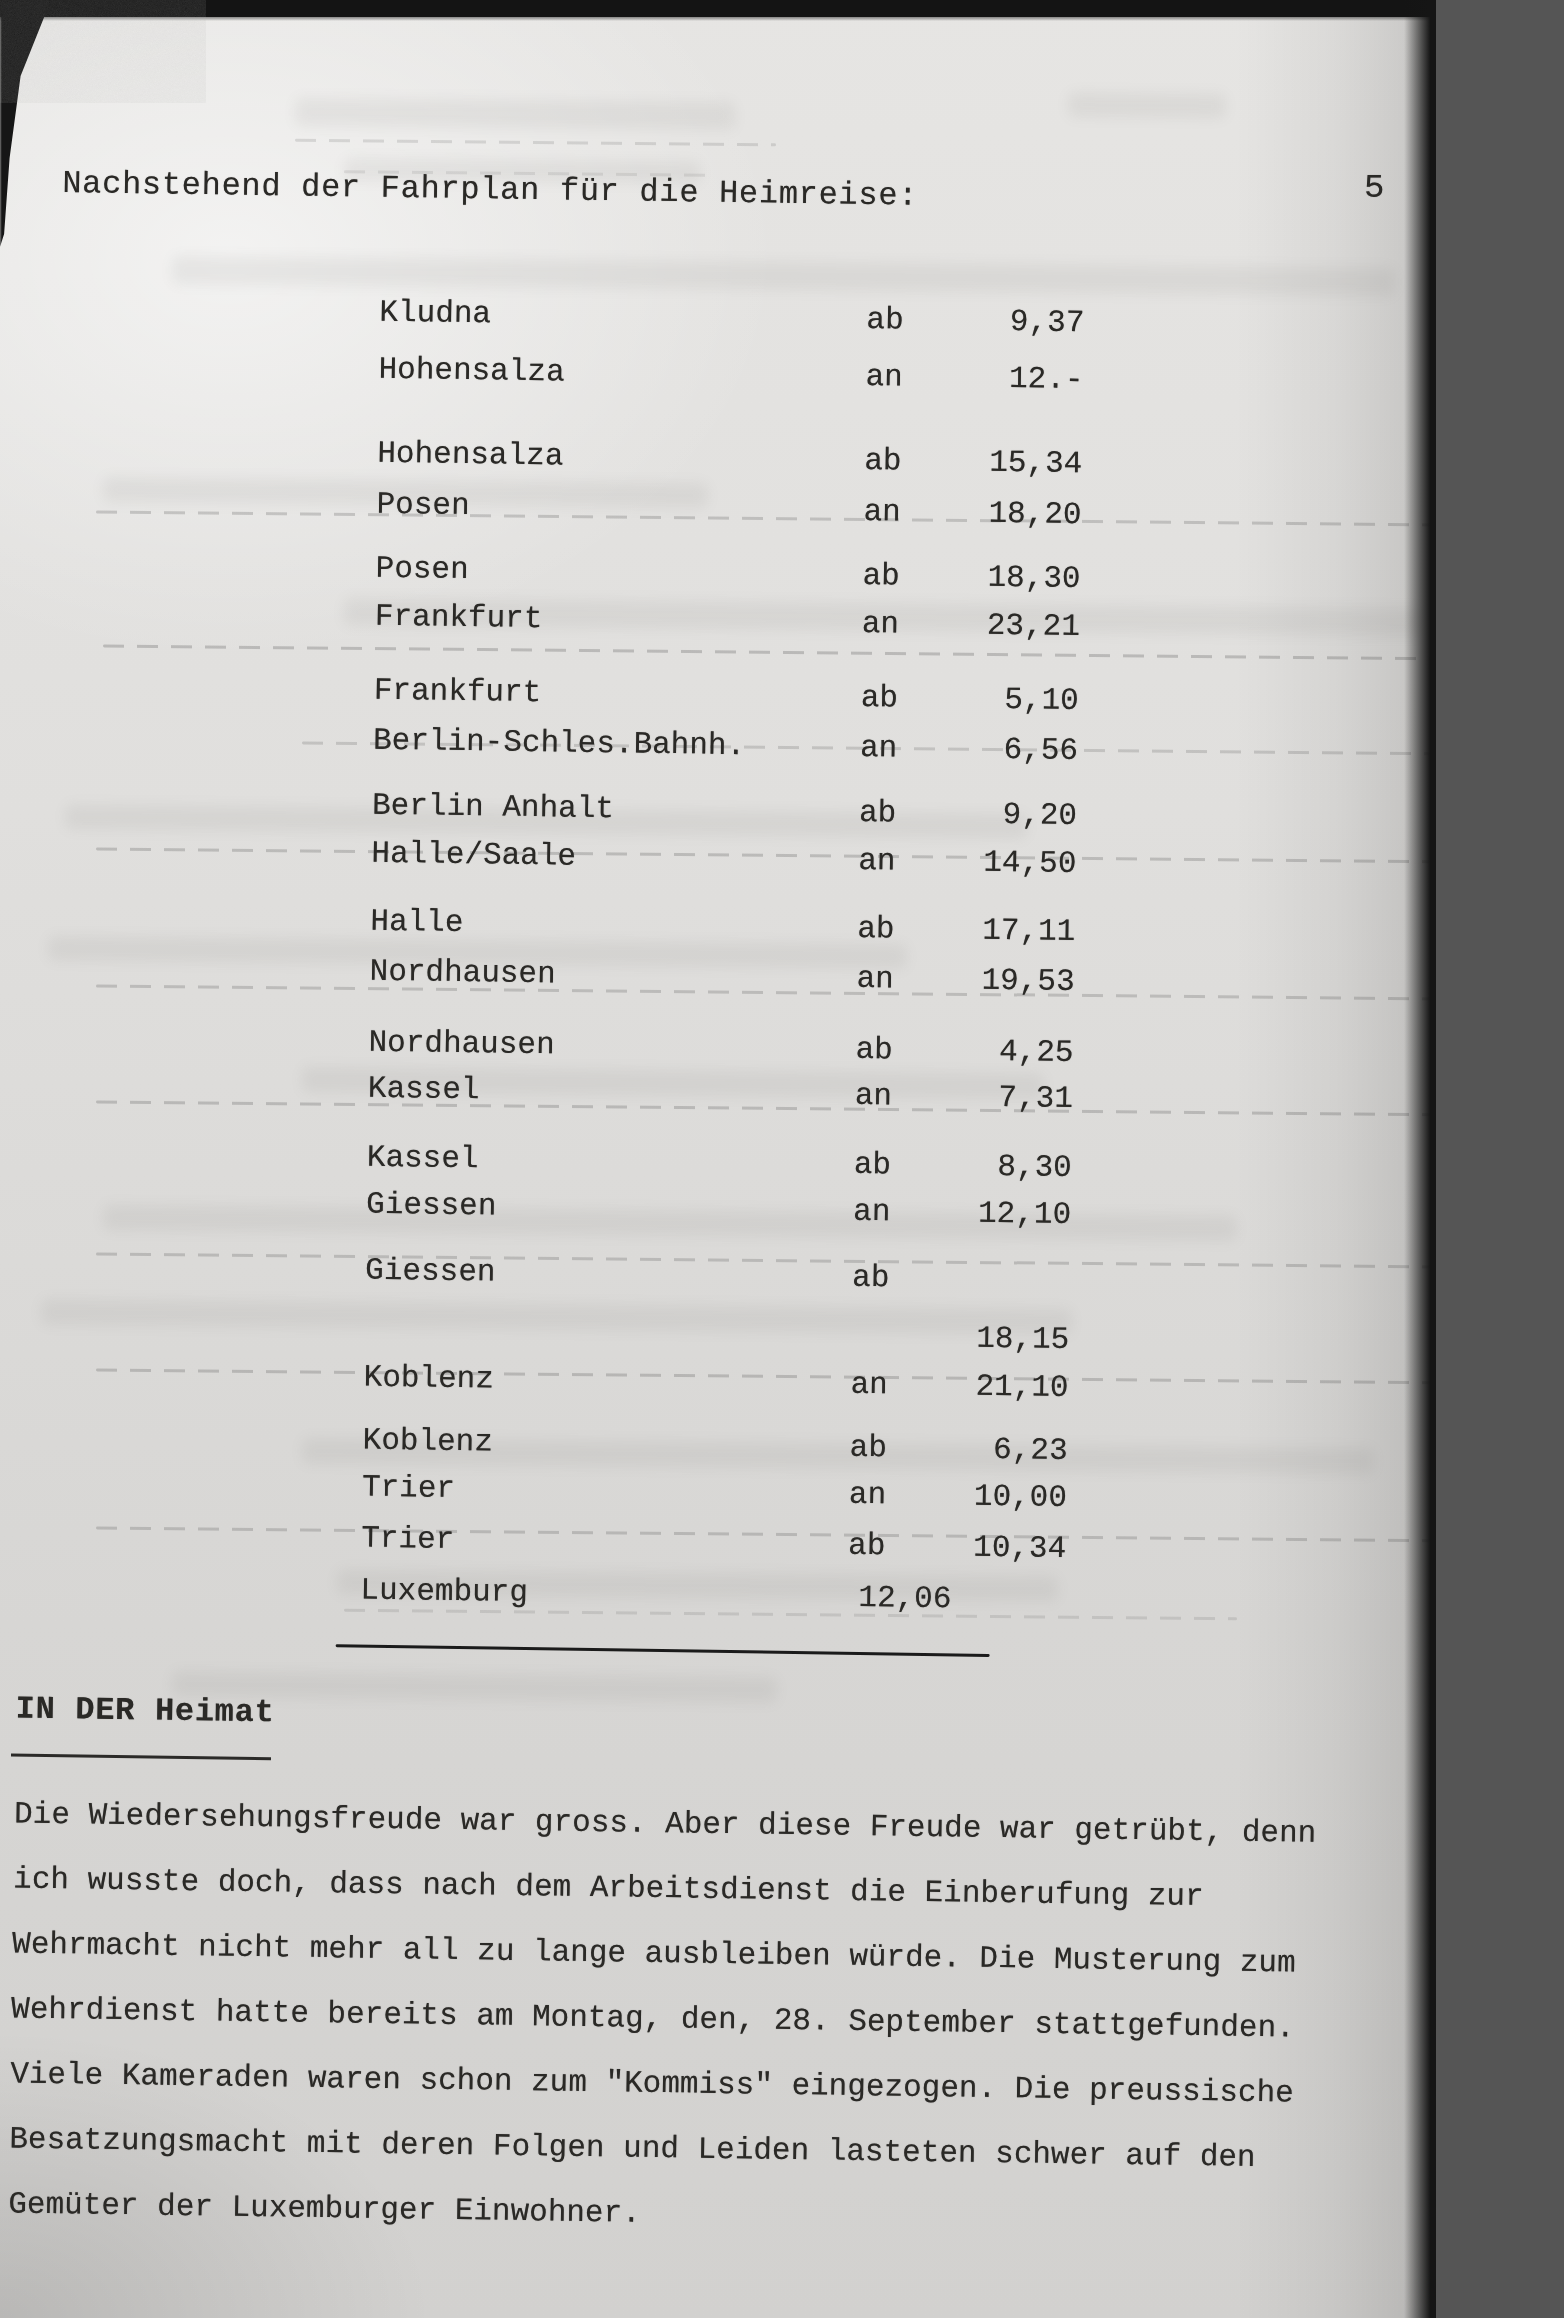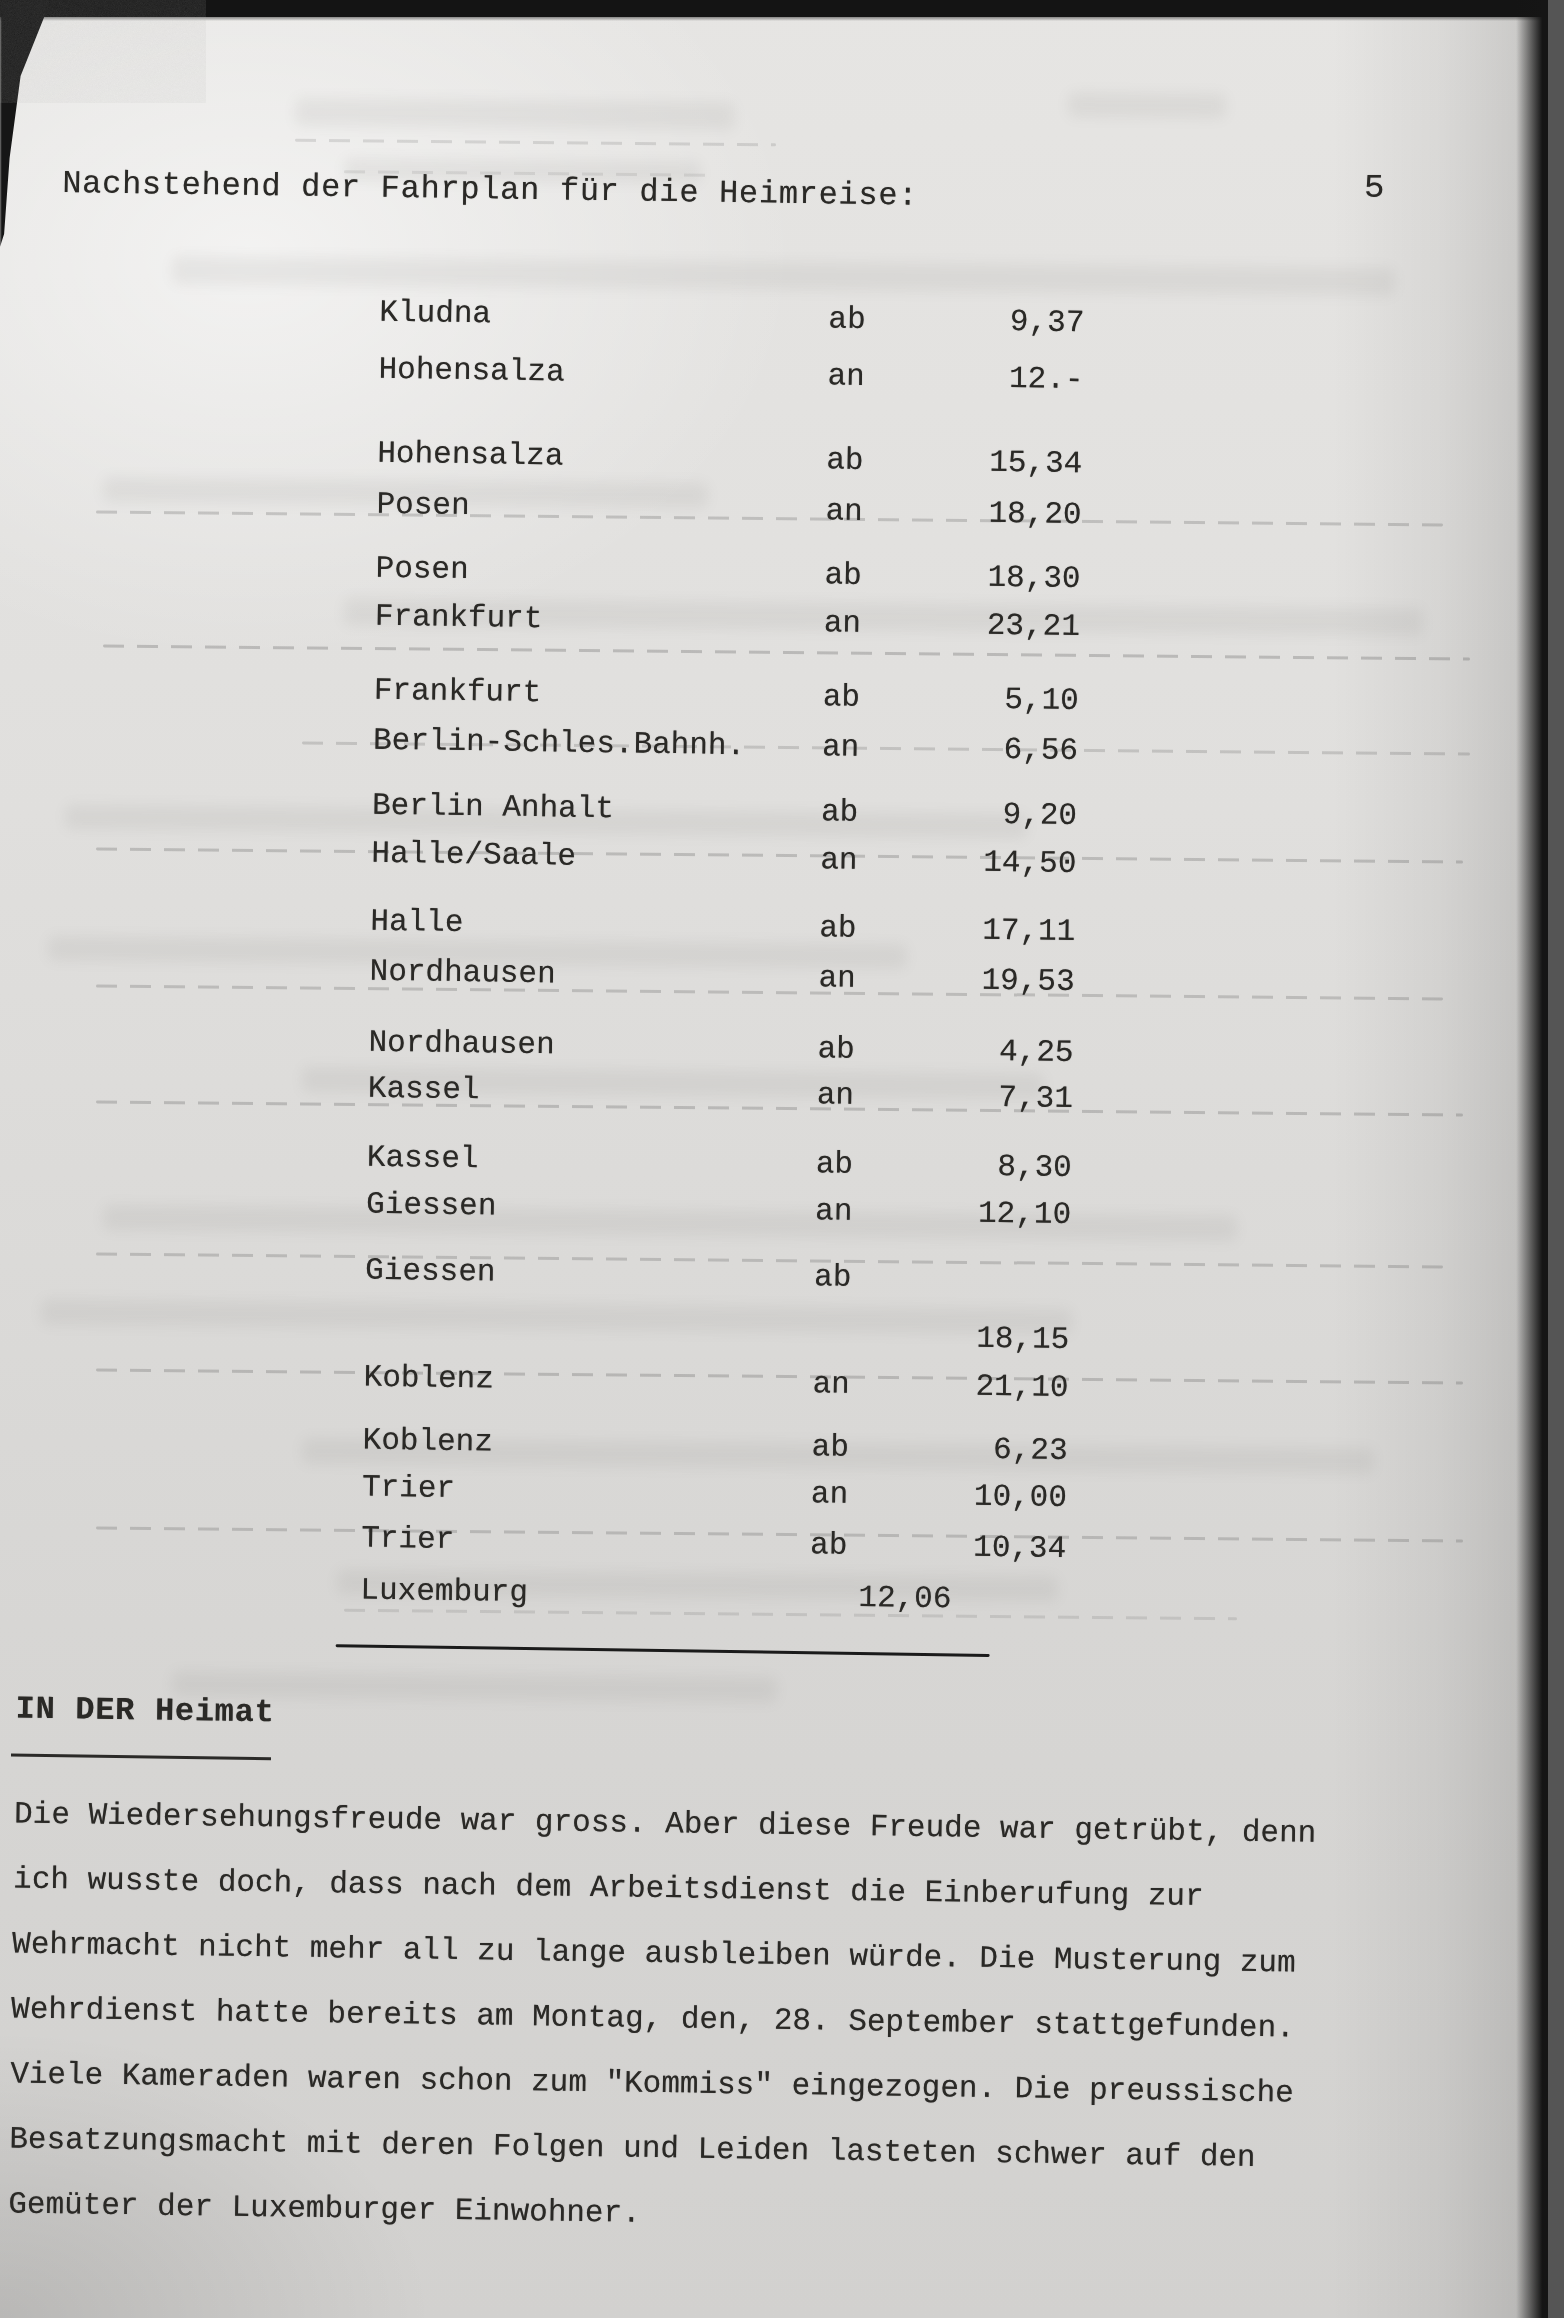--- a/index.html
+++ b/index.html
@@ -1,17 +1,17 @@
 <!DOCTYPE html>
 <html style="font-size:11px"><head>
 <meta charset="utf-8">
 <style>
   html,body{margin:0;padding:0;background:#555;}
   #photo{
-    position:relative; width:1548px; height:2319px; overflow:hidden;
+    position:relative; width:1436px; height:2319px; overflow:hidden;
     background:
       radial-gradient(ellipse 893px 653px at 16% 11%, rgba(255,255,255,0.55), rgba(255,255,255,0) 62%),
       radial-gradient(ellipse 618px 412px at 0% 100%, rgba(0,0,0,0.12), rgba(0,0,0,0) 70%),
       linear-gradient(90deg, rgba(0,0,0,0) 86%, rgba(0,0,0,0.05) 93%, rgba(0,0,0,0.13) 99%),
       linear-gradient(180deg,#e6e5e3 0%, #e0dfdd 35%, #d7d6d4 70%, #d2d1cf 100%);
     font-family:"Liberation Mono","DejaVu Sans Mono",monospace;
     color:#2a2926;
   }
   
   .edge{position:absolute;}
@@ -27,21 +27,21 @@
     transform:rotate(0.55deg);}
   .ghost-smudge{position:absolute;background:rgba(108,106,102,0.55);
     filter:blur(6.2px);border-radius:6.9px;transform:rotate(0.55deg);}
   
   #content{position:absolute;inset:0;transform:rotate(0.85deg);transform-origin:62px 206px;}
   .type{text-shadow:0 0 0.8px rgba(40,39,36,0.55);}
   #page-number{position:absolute;left:1364px;top:169px;font-size:34px;}
   #doc-heading{position:absolute;left:62px;top:165px;font-size:32px;letter-spacing:0.7px;white-space:nowrap;}
   .srow{position:absolute;left:0;width:100%;height:38px;font-size:31px;line-height:1;}
   .srow .station{position:absolute;left:381px;white-space:nowrap;}
-  .srow .leg-label{position:absolute;left:830px;}
+  .srow .leg-label{position:absolute;left:868px;}
   .srow .time{position:absolute;left:914px;width:172px;text-align:right;white-space:pre;}
   .srow .time.at-label{left:879px;width:auto;text-align:left;}
   #table-end-line{position:absolute;left:357px;top:1640px;width:654px;height:3.4px;background:#1b1b1b;border-radius:1.4px;}
   #section-title{position:absolute;left:38px;top:1691px;font-size:32px;font-weight:bold;letter-spacing:0.7px;white-space:nowrap;}
   #section-underline{position:absolute;left:34px;top:1754px;width:260px;height:2.7px;background:#2b2a28;}
   #body-paragraph{position:absolute;left:38px;top:1782px;width:1388px;font-size:31px;line-height:65px;white-space:pre-line;}
   
   #noise{position:absolute;inset:0;pointer-events:none;opacity:.45;}
 </style>
 </head>

